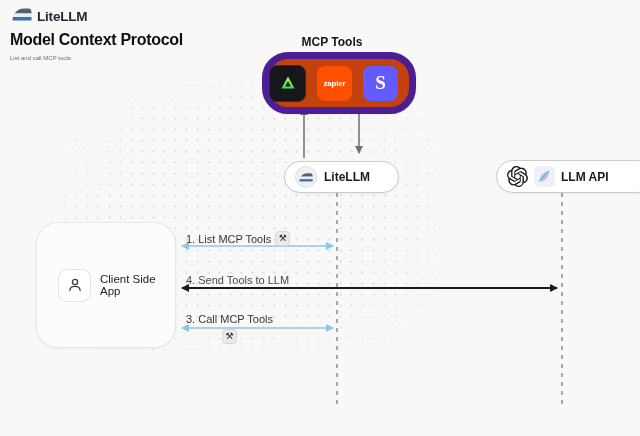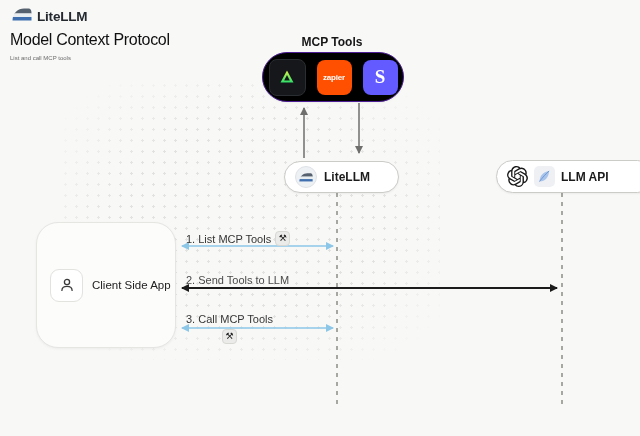--- a/index.html
+++ b/index.html
@@ -13,28 +13,28 @@
     position:absolute;left:60px;top:80px;width:380px;height:280px;z-index:0;
     background-image:radial-gradient(#e2e2e0 1.1px, transparent 1.2px);
     background-size:11px 11px;
     -webkit-mask-image:radial-gradient(ellipse at center, #000 50%, transparent 88%);
     mask-image:radial-gradient(ellipse at center, #000 50%, transparent 88%);
   }
   .layer{position:absolute;left:0;top:0;z-index:1;}
   
   .brand{position:absolute;left:12px;top:7px;display:flex;align-items:center;gap:5px;z-index:2;}
   .brand-name{font-size:13.5px;font-weight:700;color:#24292f;letter-spacing:-0.2px;}
-  .page-title{position:absolute;left:10px;top:31px;margin:0;font-size:16px;font-weight:400;color:#0f0f0f;letter-spacing:-0.3px;z-index:2;}
+  .page-title{position:absolute;left:10px;top:31px;margin:0;font-size:16px;font-weight:700;color:#0f0f0f;letter-spacing:-0.3px;z-index:2;}
   .page-subtitle{position:absolute;left:10px;top:55px;font-size:6px;color:#6b6b6b;z-index:2;}
   
   .mcp-label{position:absolute;left:262px;top:35px;width:140px;text-align:center;font-size:12px;font-weight:600;color:#161616;z-index:2;}
   .mcp-box{
     position:absolute;left:262px;top:52px;width:140px;height:48px;z-index:2;
-    background:#000000;border:1px solid #4c1d95;border-radius:26px;
-    display:flex;align-items:center;justify-content:center;gap:11px;
+    background:#c2410c;border:7px solid #4c1d95;border-radius:26px;
+    display:flex;align-items:center;gap:11px;
     box-shadow:0 1px 2px rgba(0,0,0,.05);
   }
   .tool-icon{width:35px;height:35px;border-radius:8px;display:flex;align-items:center;justify-content:center;}
   .tool-dark{background:#15171a;border:1px solid #2a2d31;}
   .tool-zapier{background:#ff4f00;}
   .tool-zapier span{color:#fff;font-weight:700;font-size:8px;letter-spacing:-0.2px;}
   .tool-stripe{background:#635bff;}
   .tool-stripe span{color:#fff;font-weight:700;font-size:19px;font-family:"Liberation Serif",serif;}
   
   .pill{
@@ -44,21 +44,21 @@
   .pill-litellm{left:284px;top:161px;width:93px;height:30px;padding:0 10px;gap:7px;}
   .pill-llmapi{left:496px;top:160px;width:136px;height:31px;padding:0 10px;gap:6px;}
   .node-label{font-size:12px;font-weight:600;color:#1b1b1b;}
   .circle-icon{width:20px;height:20px;border-radius:50%;background:#eef1f4;border:1px solid #dfe2e6;display:flex;align-items:center;justify-content:center;}
   .sq-icon{width:21px;height:21px;border-radius:5px;background:#eef0f4;display:flex;align-items:center;justify-content:center;}
   
   .client-box{
     position:absolute;left:36px;top:222px;width:140px;height:126px;z-index:2;
     background:#fcfcfb;border:1px solid #e5e5e2;border-radius:22px;
     box-shadow:0 1px 3px rgba(0,0,0,.05);
-    display:flex;align-items:center;padding-left:13px;gap:9px;box-sizing:border-box;
+    display:flex;align-items:center;padding-left:21px;gap:9px;box-sizing:border-box;
   }
   .user-sq{width:31px;height:31px;border-radius:9px;background:#fff;border:1px solid #e2e2df;display:flex;align-items:center;justify-content:center;flex:0 0 auto;}
   .client-label{font-size:11.5px;font-weight:500;color:#222;}
   
   .msg{position:absolute;z-index:3;display:flex;align-items:center;gap:4px;font-size:11px;font-weight:500;color:#363636;}
   .msg-1{left:186px;top:231px;text-align:right;}
   .msg-2{left:186px;top:274px;color:#4a4a4a;}
   .msg-3{left:186px;top:313px;flex-direction:column;}
   .badge{
     width:13px;height:13px;border-radius:4px;background:#ebebe9;border:1px solid #d7d7d4;
@@ -170,18 +170,18 @@
     </svg>
   </span>
   <span class="client-label">Client Side App</span>
 </div>
 
 <div class="msg msg-1">
   <span>1. List MCP Tools</span>
   <span class="badge">⚒</span>
 </div>
 <div class="msg msg-2">
-  <span>2. Send Tools to LLM</span>
+  <span>4. Send Tools to LLM</span>
 </div>
 <div class="msg msg-3">
   <span>3. Call MCP Tools</span>
   <span class="badge">⚒</span>
 </div>
 
 </body></html>

